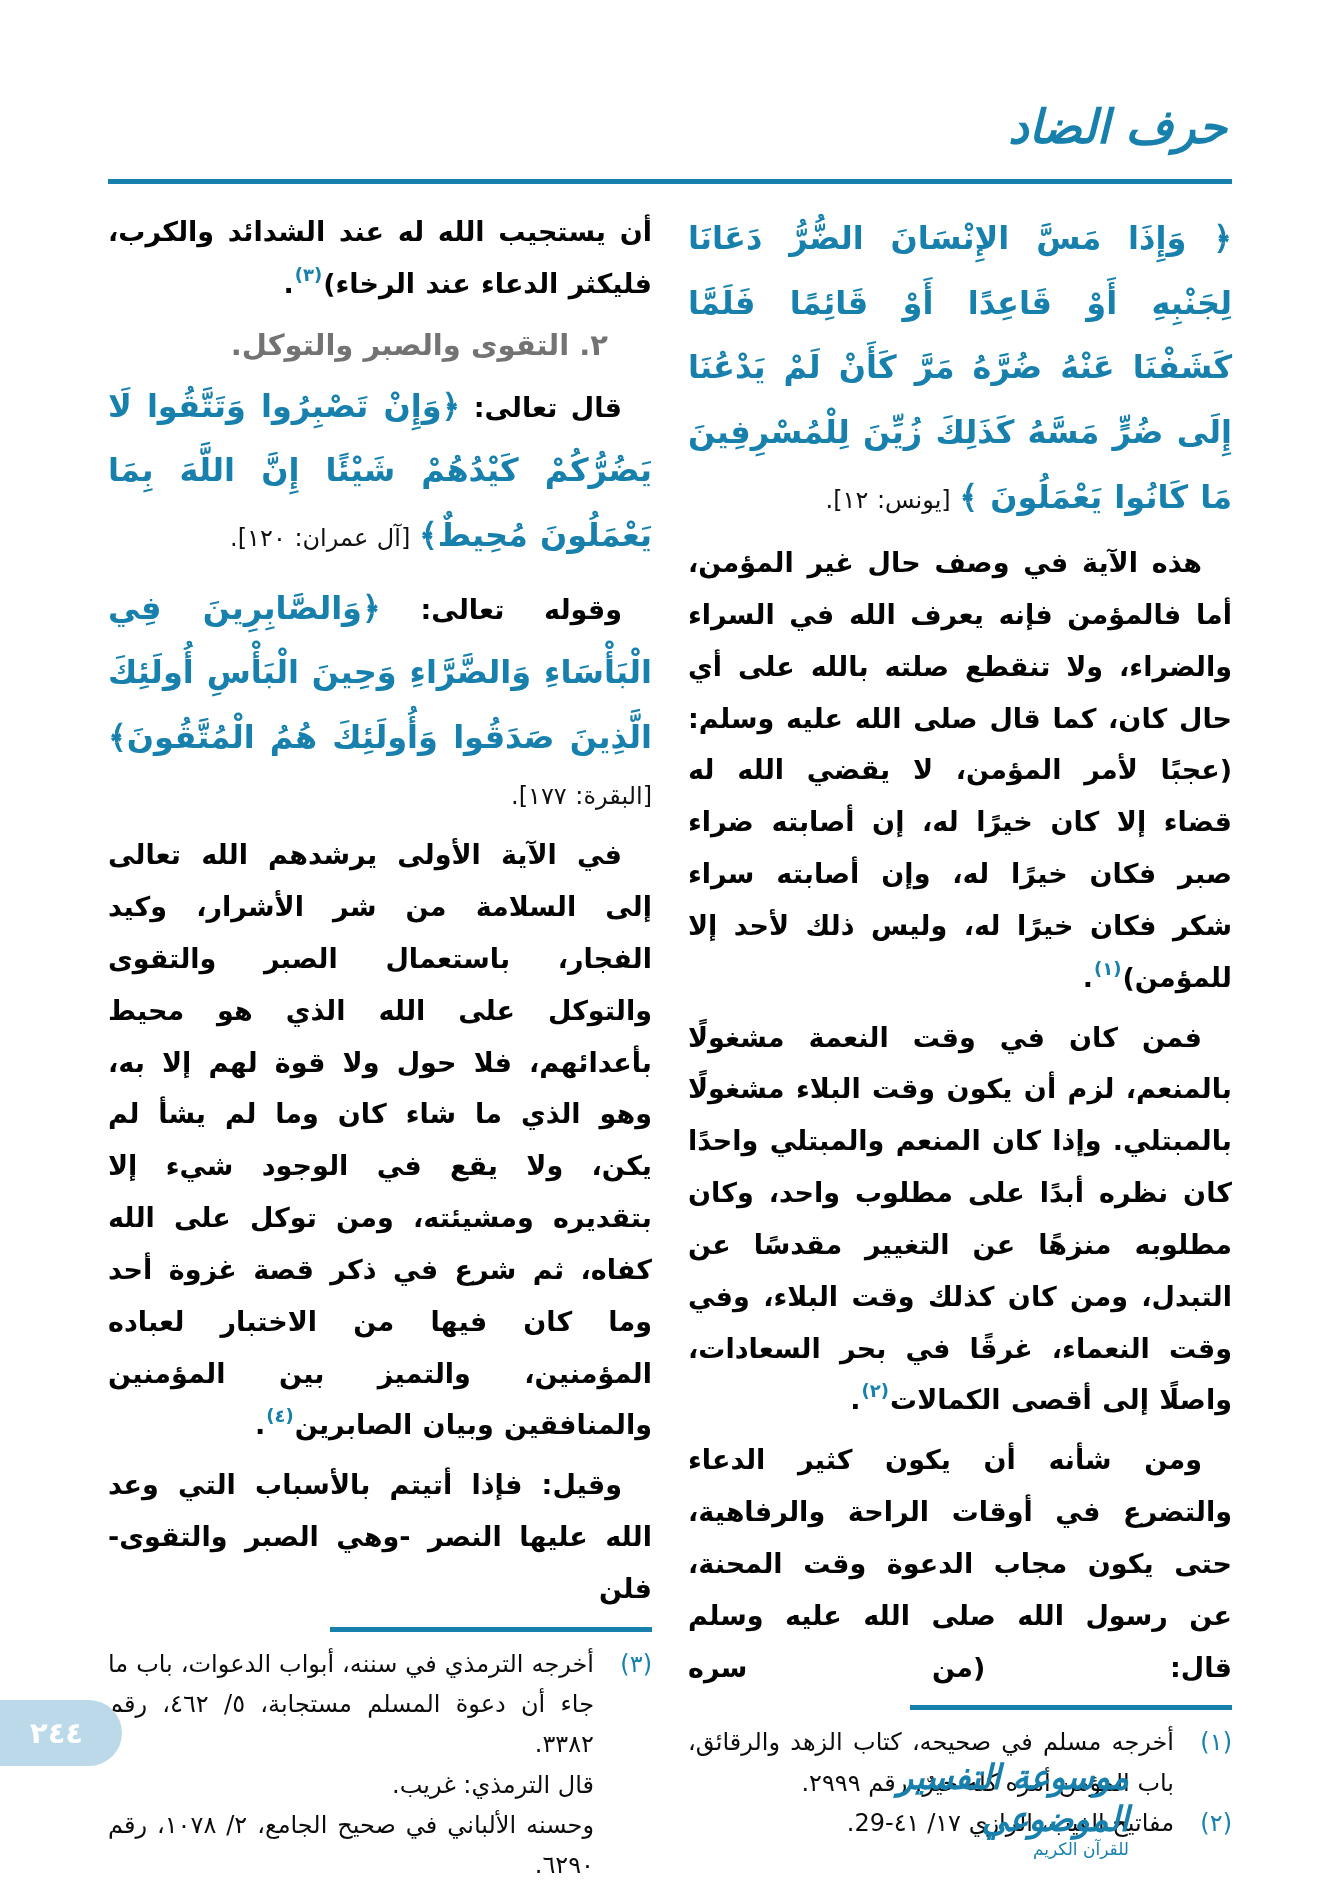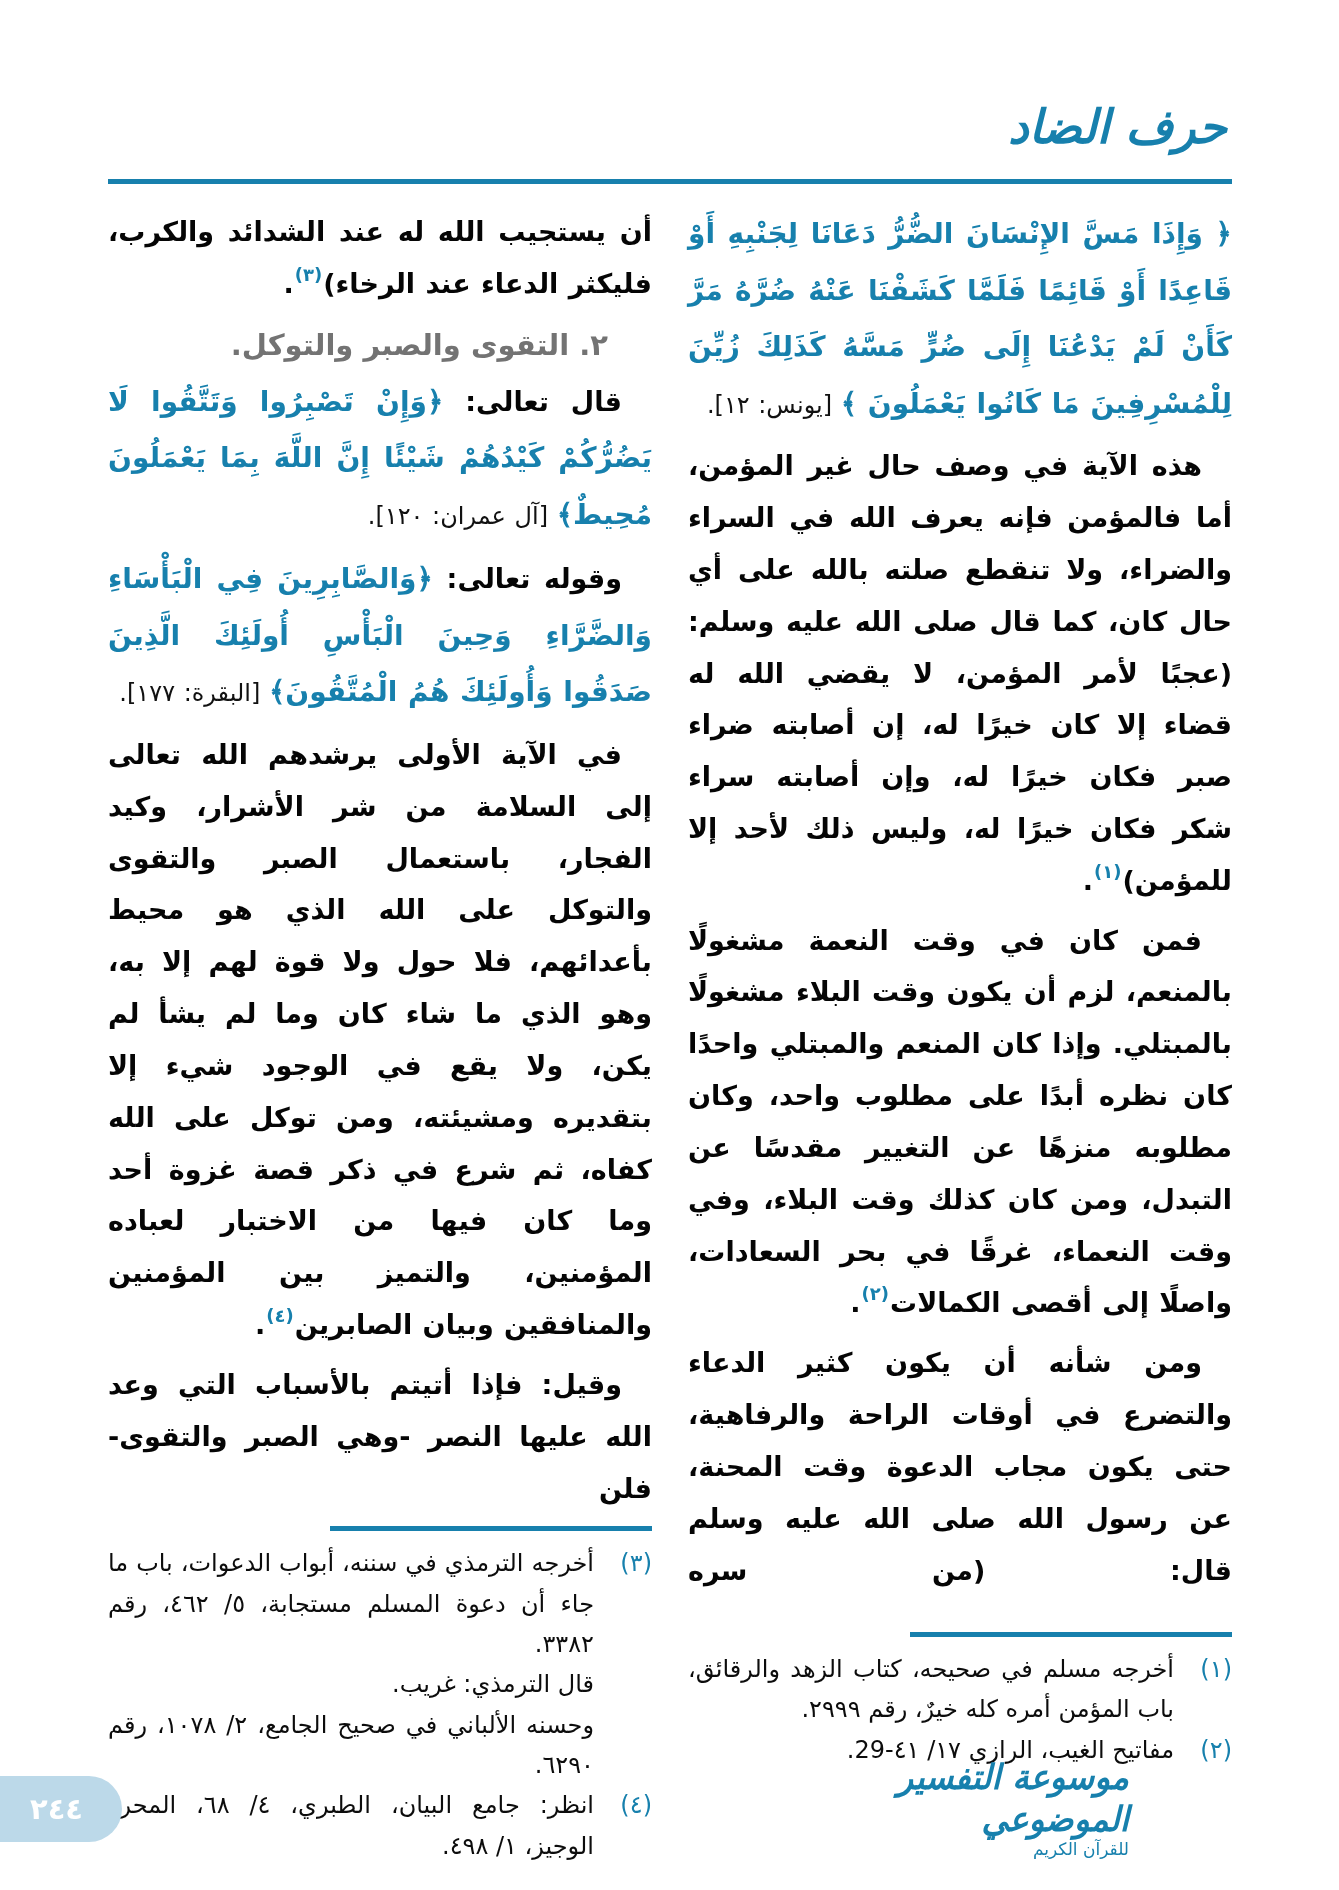--- a/index.html
+++ b/index.html
@@ -33,21 +33,21 @@
   }
   .col{flex:1 1 0;display:flex;flex-direction:column;min-width:0;}
 
   p.bp{
     font-size:27px;font-weight:bold;color:#050505;
     line-height:1.92;text-align:justify;text-indent:30px;
     margin-bottom:8px;word-spacing:1px;
   }
   p.no-indent{text-indent:0;}
   p.flow-on{text-align-last:justify;}
-  .quran{color:var(--accent);font-size:28px;line-height:2.02;}
+  .quran{color:var(--accent);font-size:32px;line-height:2.02;}
   .vref{font-weight:normal;font-size:24px;color:#111;}
   .heading{
     font-size:29px;font-weight:bold;color:#737373;
     text-indent:44px;margin:10px 0 12px 0;
   }
   .fn-ref{
     color:var(--accent);font-size:18px;font-weight:bold;
     position:relative;top:-12px;margin:0 1px;
   }
 
@@ -72,21 +72,21 @@
   .footer-logo{
     position:absolute;top:1758px;right:210px;width:330px;
     text-align:right;color:var(--accent);
   }
   .logo-line1{
     font-size:33px;font-weight:bold;font-style:italic;line-height:1.2;
     transform:scaleY(1.05);
   }
   .logo-line2{font-size:17px;font-weight:normal;margin-top:2px;}
   .page-tab{
-    position:absolute;top:1776px;left:0;width:122px;height:66px;
+    position:absolute;top:1700px;left:0;width:122px;height:66px;
     background:var(--tab-bg);border-radius:0 33px 33px 0; 
     display:flex;align-items:center;justify-content:center;
   }
   .page-tab span{
     color:var(--tab-text);font-size:29px;font-weight:bold;
     letter-spacing:9px;margin-right:9px;
   }
 </style>
 </head>
 <body>

